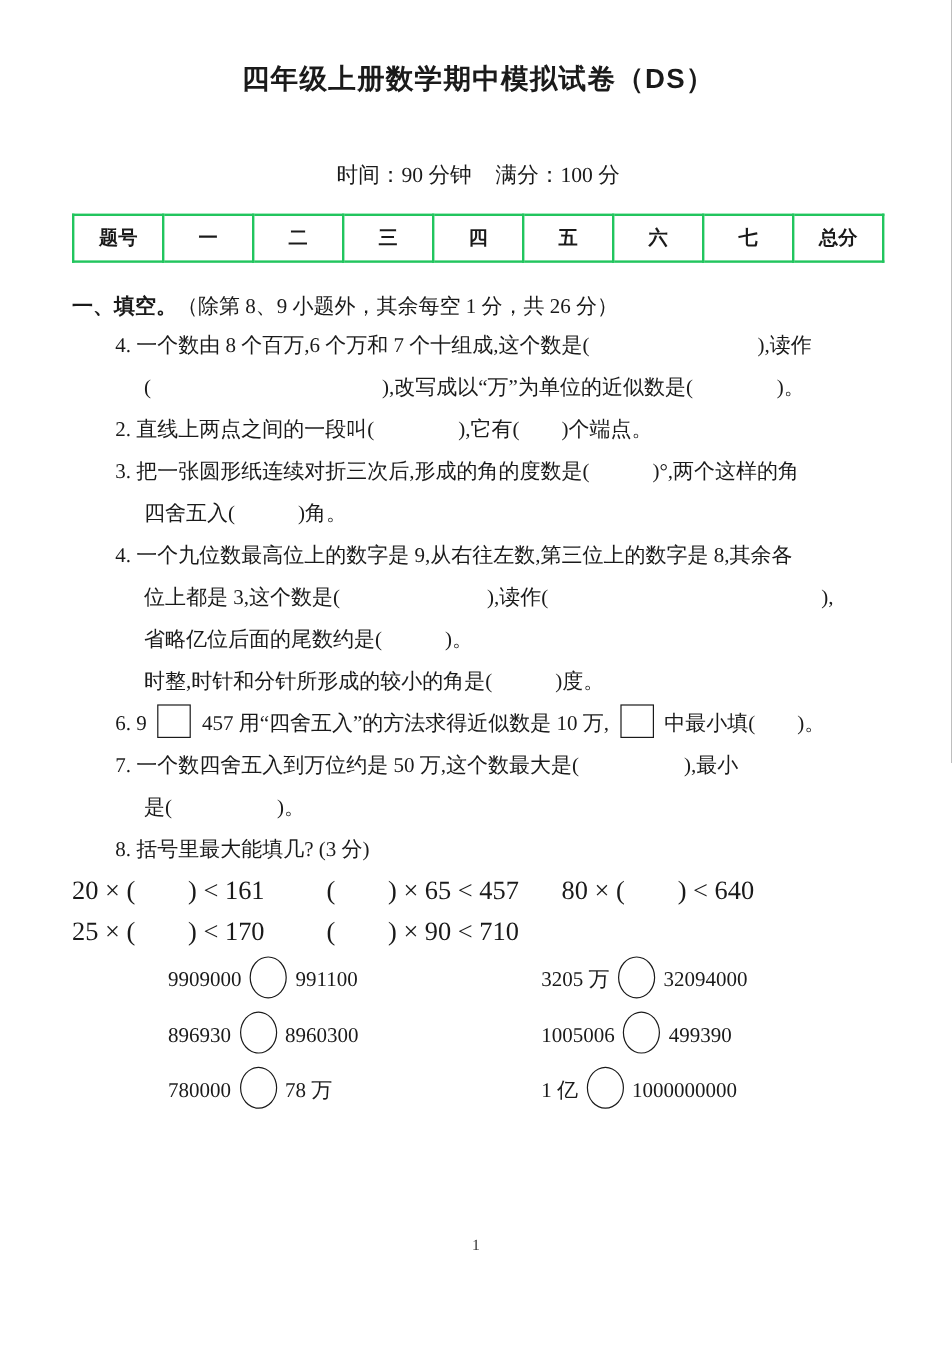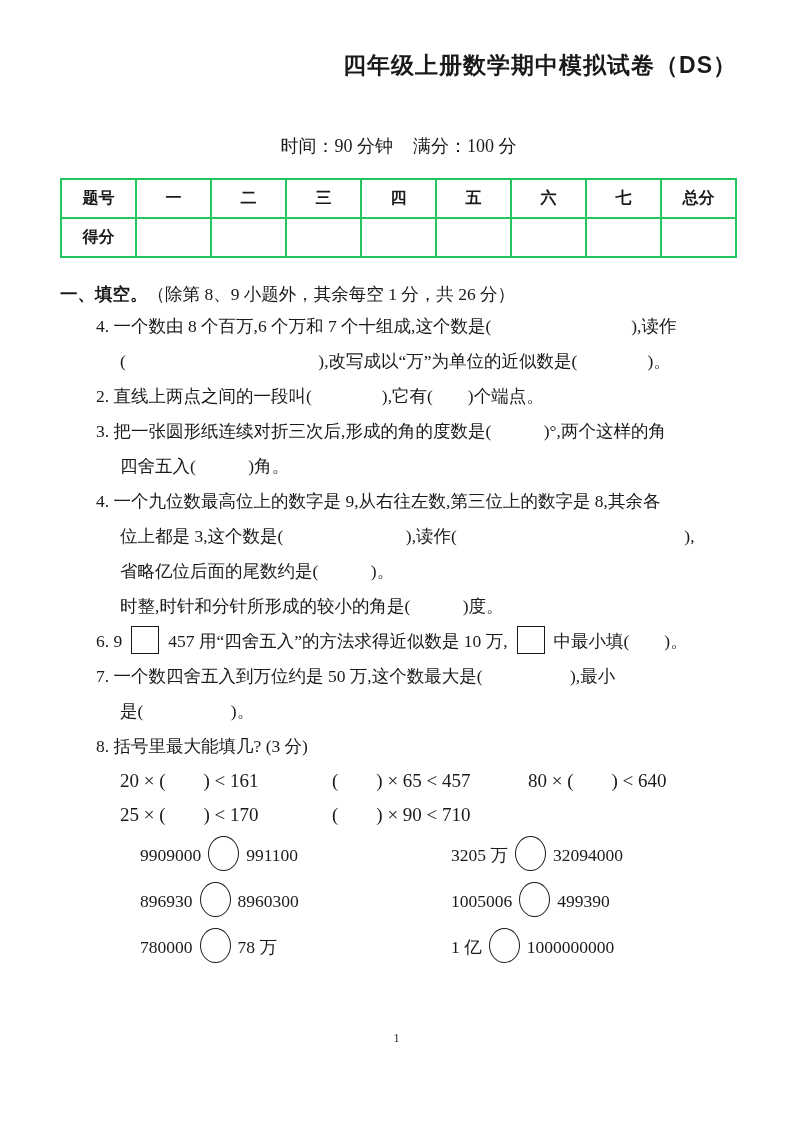--- a/index.html
+++ b/index.html
@@ -9,21 +9,21 @@
     margin:0 auto;
     background:#ffffff;
     color:#1a1a1a;
     font-family:"Liberation Serif","DejaVu Serif",serif;
     overflow:hidden;
     box-sizing:border-box;
     padding:0 56px 0 60px;
   }
   .title{
     padding-top:50px;
-    text-align:right;
+    text-align:center;
     font-family:"Liberation Sans","DejaVu Sans",sans-serif;
     font-weight:700;
     font-size:23px;
     line-height:30px;
     letter-spacing:1px;
   }
   .meta{
     margin-top:54px;
     display:flex;
     justify-content:center;
@@ -79,22 +79,21 @@
     vertical-align:-10px;
     margin:0 7px;
     background:#fff;
   }
   .cmp-circle.head{
     width:28px;height:30px;
     vertical-align:-8px;
   }
   .row8{
     display:flex;
-    margin-left:60px;
-    font-size:19px;
+    font-size:22px;
     line-height:34px;
     white-space:nowrap;
   }
   .row8 .c0{width:212px;}
   .row8 .c1{width:196px;}
   .row9{
     display:flex;
     margin-left:80px;
     font-size:17.5px;
     line-height:46px;
@@ -127,31 +126,20 @@
       <tr>
         <td>题号</td>
         <td>一</td>
         <td>二</td>
         <td>三</td>
         <td>四</td>
         <td>五</td>
         <td>六</td>
         <td>七</td>
         <td>总分</td>
-      </tr>
-      <tr>
-        <td>得分</td>
-        <td></td>
-        <td></td>
-        <td></td>
-        <td></td>
-        <td></td>
-        <td></td>
-        <td></td>
-        <td></td>
       </tr>
     </tbody>
   </table>
 
   <div class="sec">
     <span class="hb">一、填空。</span><span>（除第 8、9 小题外，其余每空 1 分，共 26 分）</span>
   </div>
 
   <div class="ln q">4. 一个数由 8 个百万,6 个万和 7 个十组成,这个数是(　　　　　　　　),读作</div>
   <div class="ln cont">(　　　　　　　　　　　),改写成以“万”为单位的近似数是(　　　　)。</div>

